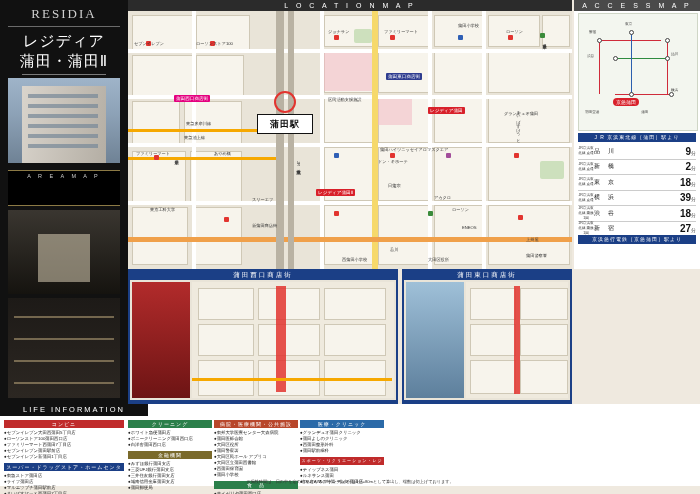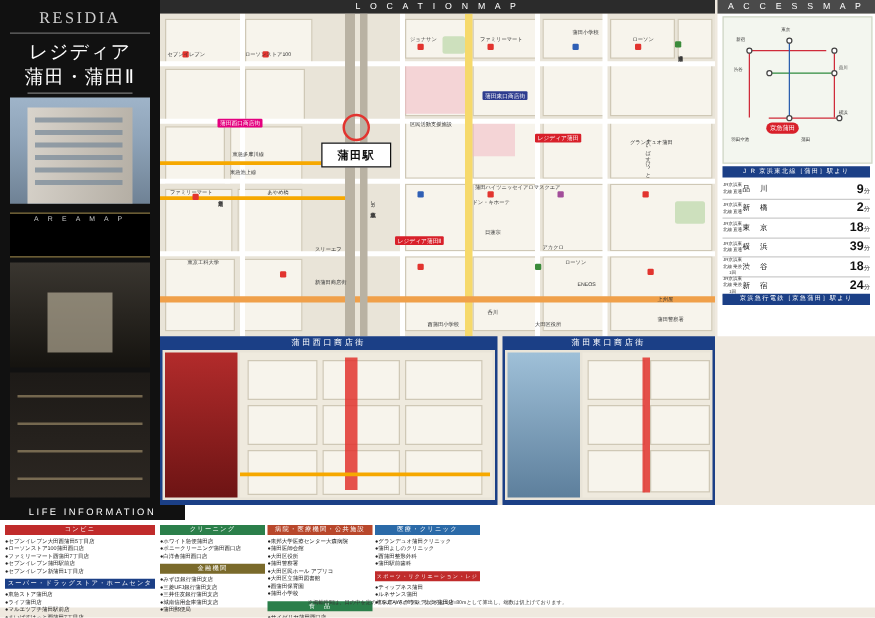--- a/index.html
+++ b/index.html
@@ -306,21 +306,21 @@
         <div class="min"><b>39</b><span>分</span></div>
       </div>
       <div class="accrow">
         <div class="ic">JR京浜東北線 乗換1回</div>
         <div class="dest">渋　谷</div>
         <div class="min"><b>18</b><span>分</span></div>
       </div>
       <div class="accrow">
         <div class="ic">JR京浜東北線 乗換1回</div>
         <div class="dest">新　宿</div>
-        <div class="min"><b>24</b><span>分</span></div>
+        <div class="min"><b>27</b><span>分</span></div>
       </div>
     </div>
 
     <div class="accbar2" style="top:224px">京浜急行電鉄［京急蒲田］駅より</div>
 
   </div>
 
   <div id="panelL" class="abs">
     <div class="panel-hd">蒲田西口商店街</div>
     <div class="panel-in">

